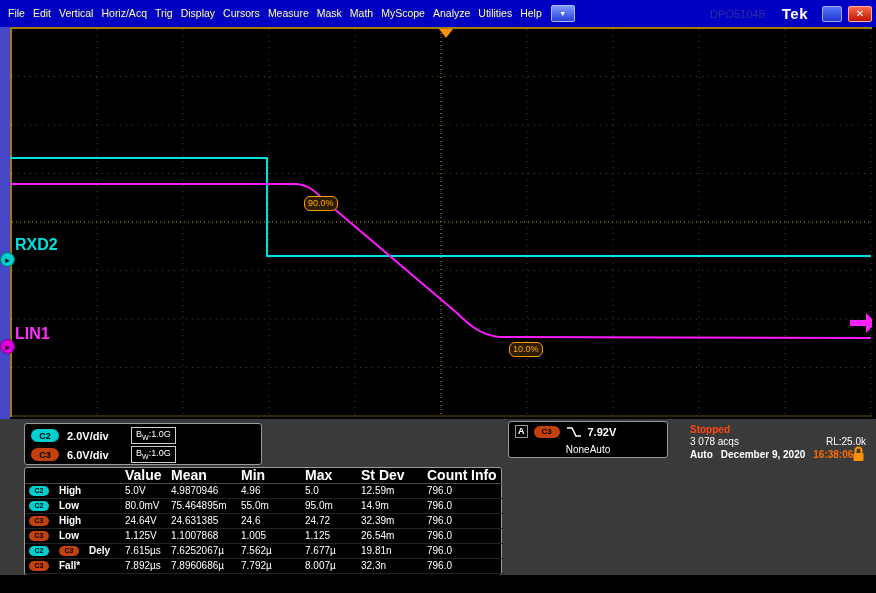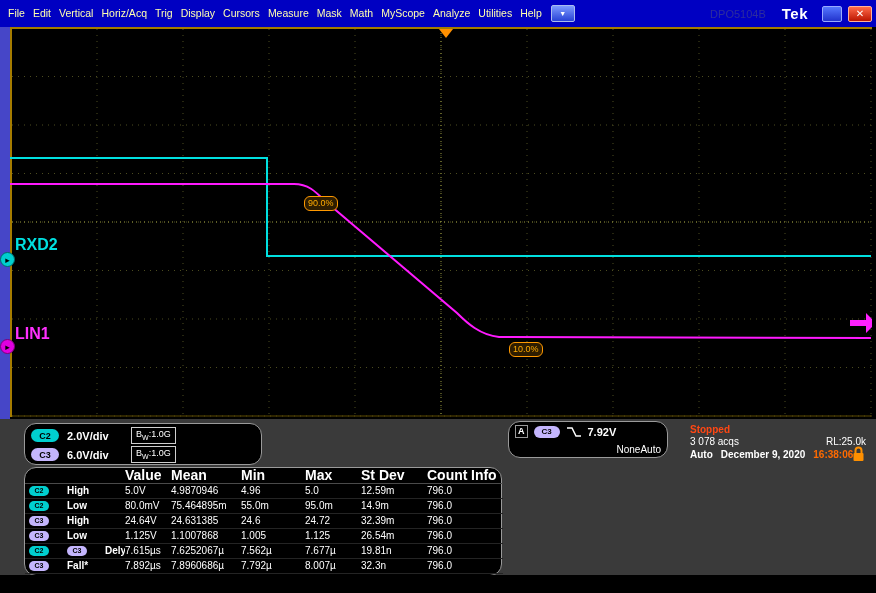--- a/index.html
+++ b/index.html
@@ -41,52 +41,52 @@
   .tl-c3 { left:5px; top:298px; color:#ff30ff; }
   .gmark { position:absolute; width:15px; height:15px; border-radius:50%; z-index:5;
            display:flex; align-items:center; justify-content:center; }
   .gmark::after { content:'▸'; color:#000; font-size:9px; font-weight:bold; }
   .g2 { left:0; top:252px; background:#00cfcf; border:1px solid #006a6a; }
   .g3 { left:0; top:339px; background:#e000e0; border:1px solid #7a007a; }
 
   
   .bottom-panel { position:absolute; left:0; top:419px; width:876px; height:156px; background:#3a3a3a; }
   .bottom-strip { position:absolute; left:0; top:575px; width:876px; height:18px; background:#000; }
-  .box { position:absolute; background:#000; border:1px solid #9a9a9a; border-radius:12px; }
+  .box { position:absolute; background:#000; border:1px solid #9a9a9a; border-radius:3px; }
 
   .vreadouts { left:24px; top:4px; width:238px; height:42px; padding:2px 0; }
   .vrow { display:flex; align-items:center; height:19px; padding-left:6px; }
   .badge { display:flex; align-items:center; justify-content:center; border-radius:8px; color:#000; font-weight:bold; }
   .badge.cyan { background:#00cfcf; }
-  .badge.magenta { background:#c4b5fd;text-align:center; }
+  .badge.magenta { background:#c2410c;text-align:center; }
   .vrow .badge { width:28px; height:13px; font-size:9px; margin-right:8px; }
   .vscale { color:#fff; font-size:11px; font-weight:bold; width:64px; }
   .bwbox { border:1px solid #cfcfcf; color:#fff; font-size:9px; padding:0 4px; line-height:12px; background:#000; }
   .bwbox sub { font-size:7px; }
 
   .trigbox { left:508px; top:2px; width:160px; height:37px; padding:2px 6px;
              display:flex; flex-direction:column; justify-content:space-between; }
   .trow { display:flex; align-items:center; gap:6px; height:15px; }
   .atag { color:#fff; font-size:9px; font-weight:bold; border:1px solid #999; padding:0 2px; line-height:11px; }
   .trigbox .badge { width:26px; height:12px; font-size:8px; }
   .tlevel { color:#fff; font-size:11px; font-weight:bold; }
-  .trow2 { display:flex; justify-content:flex-end; color:#fff; font-size:10px; }
+  .trow2 { display:flex; justify-content:center; color:#fff; font-size:10px; }
 
   .hinfo { position:absolute; left:690px; top:5px; width:176px; }
   .hline { display:flex; justify-content:space-between; color:#fff; font-size:10px; line-height:12px; }
   .status-stopped { color:#ff4713; font-weight:bold; font-size:10px; line-height:12px; display:block; }
   .hline4 { display:flex; gap:8px; color:#fff; font-size:10px; font-weight:bold; line-height:13px; }
   .time-val { color:#ff6a00; }
   .lock { position:absolute; left:852px; top:26px; }
 
   .mtable { left:24px; top:48px; width:478px; padding-bottom:1px; }
   .grid { display:grid; grid-template-columns:100px 46px 70px 64px 56px 66px 44px 32px; }
   .hcell { color:#fff; font-size:14px; font-weight:bold; line-height:15px; border-bottom:1px solid #4a4a4a; }
   .cell { color:#fff; font-size:10px; line-height:14px; border-bottom:1px solid #242424; white-space:nowrap; overflow:hidden; }
-  .namecell { display:flex; align-items:center; gap:18px; padding-left:4px; }
+  .namecell { display:flex; align-items:center; gap:10px; padding-left:4px; }
   .namecell .badge { width:20px; height:10px; font-size:7px; border-radius:6px; flex:none; }
   .mlabel { color:#fff; font-weight:bold; font-size:10px; }
 </style>
 </head>
 <body>
 
 <div class="window">
 
   <div class="menubar">
     <div class="menu-items">

